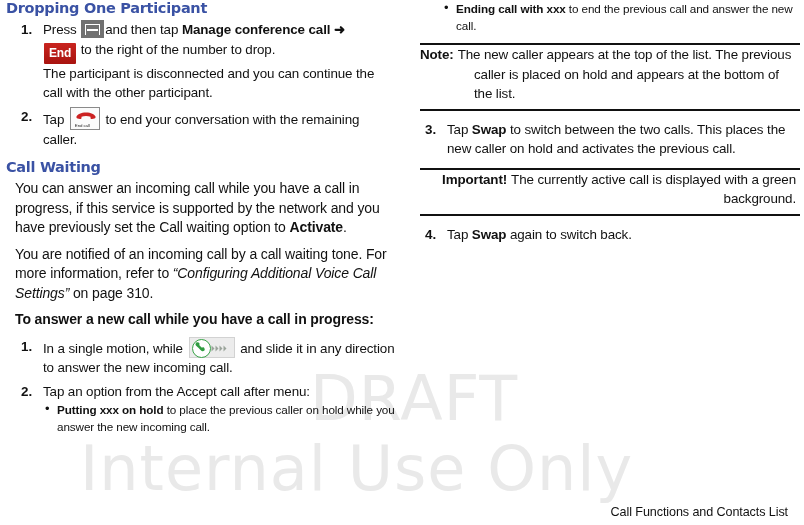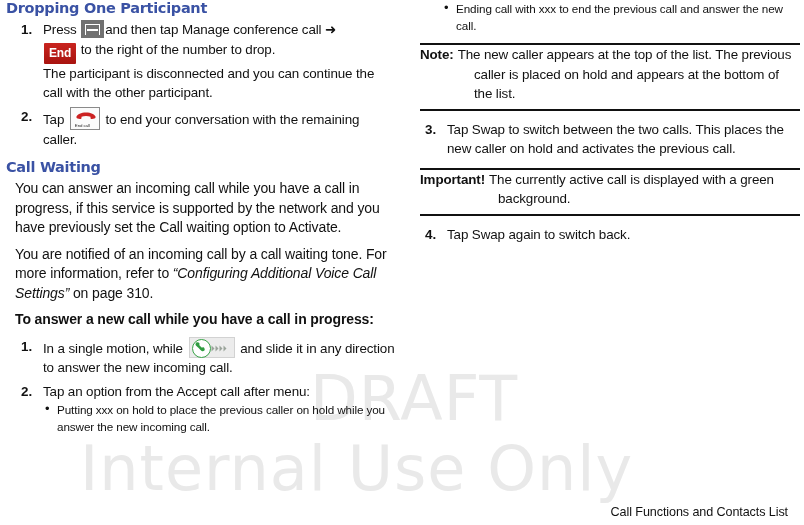--- a/index.html
+++ b/index.html
@@ -73,21 +73,21 @@
   
   .para {
     font-size: 14px;
     line-height: 19.5px;
     margin: 0 0 7px 0;
     padding-left: 9px;
     letter-spacing: -0.12px;
   }
   .para.lead { font-weight: bold; }
 
-  b, .b { font-weight: normal; }
+  b, .b { font-weight: bold; }
   i, .i { font-style: italic; }
 
   
   .steps { margin: 0; padding: 0; list-style: none; }
   .step {
     position: relative;
     padding-left: 37px;
     font-size: 13.4px;
     line-height: 19.5px;
     margin-bottom: 4px;
@@ -138,21 +138,21 @@
     padding: 0 4px 5px 0;
     letter-spacing: -0.12px;
     text-indent: 0;
     padding-left: 54px;
   }
   .callout .body .lbl {
     font-weight: bold;
     margin-left: -54px;
     padding-right: 4px;
   }
-  .callout.important .body { padding-left: 78px; }
+  .callout.important .body { padding-left: 78px; text-align: right; }
   .callout.important .body .lbl { margin-left: -78px; }
 
   
   .icon-inline {
     display: inline-block;
     vertical-align: -5px;
   }
 
   .icon-menu {
     width: 23px;

